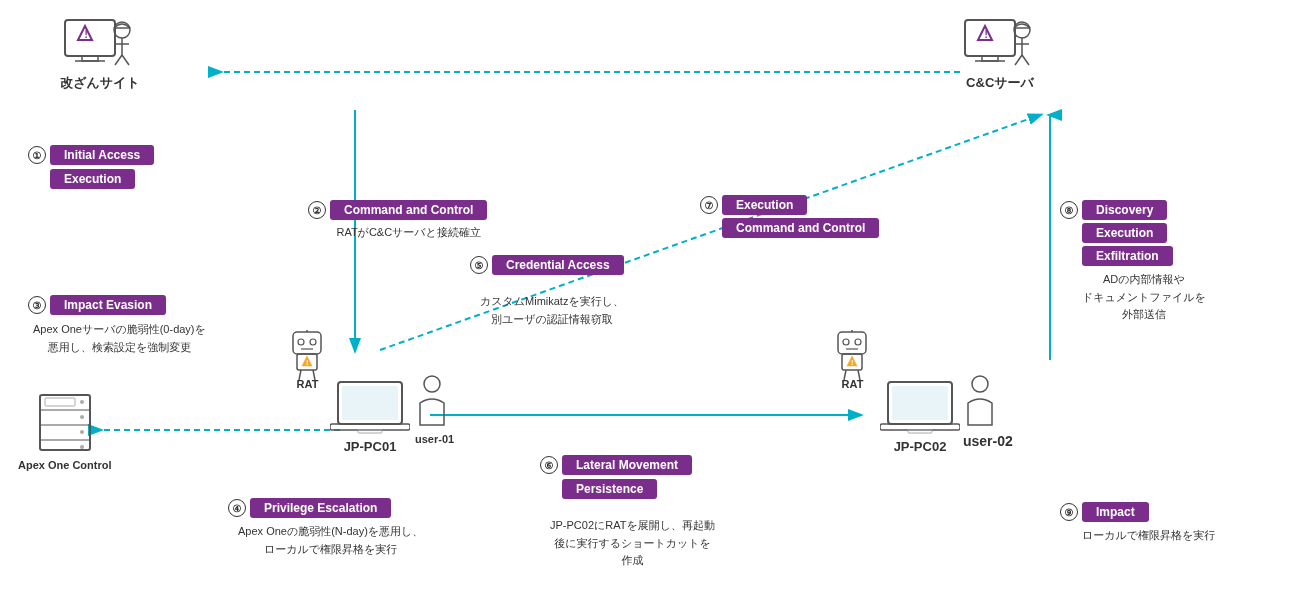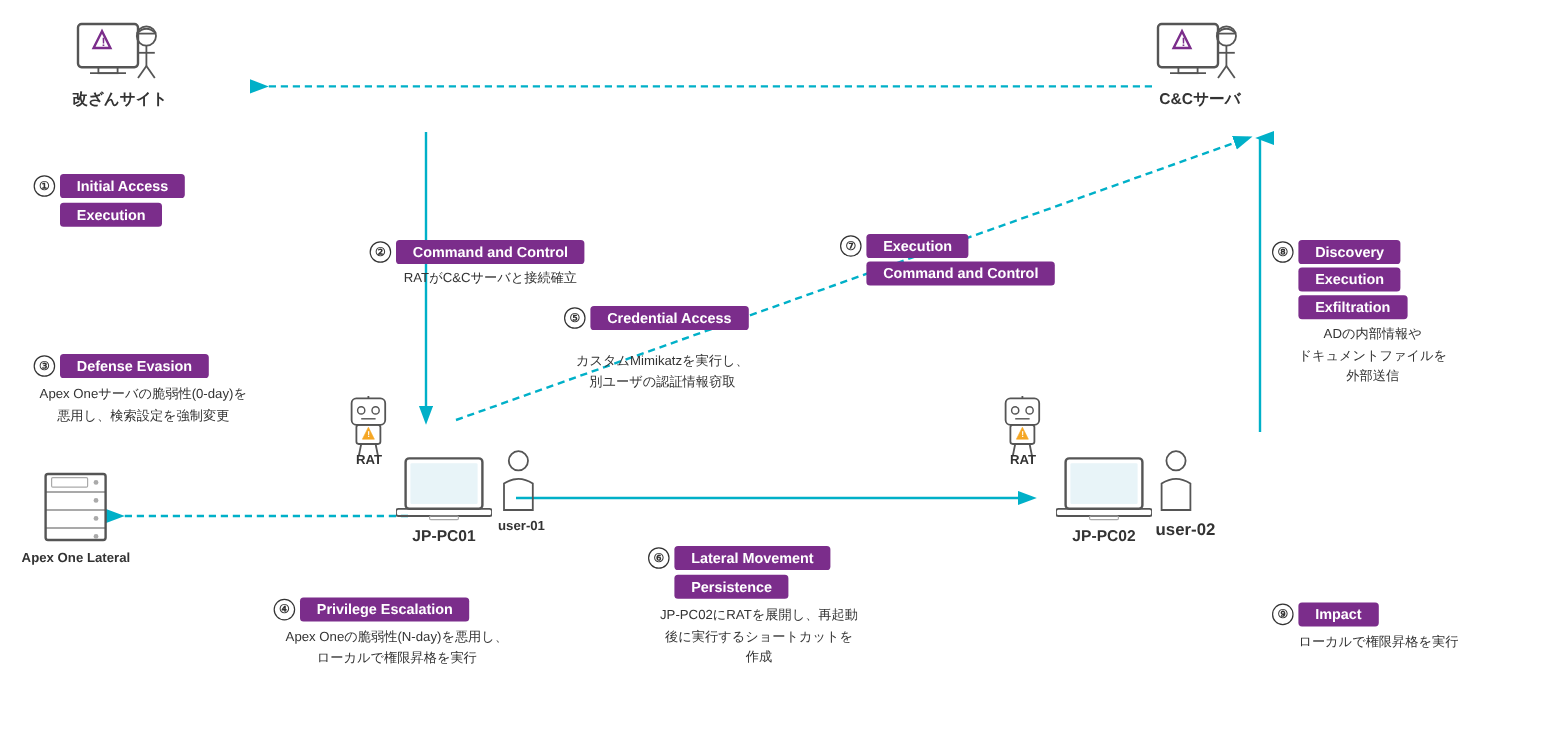--- a/index.html
+++ b/index.html
@@ -154,21 +154,21 @@
         <rect x="10" y="5" width="50" height="55" rx="2" fill="none" stroke="#555" stroke-width="2"></rect>
         <line x1="10" y1="20" x2="60" y2="20" stroke="#555" stroke-width="1"></line>
         <line x1="10" y1="35" x2="60" y2="35" stroke="#555" stroke-width="1"></line>
         <line x1="10" y1="50" x2="60" y2="50" stroke="#555" stroke-width="1"></line>
         <rect x="15" y="8" width="30" height="8" rx="1" fill="none" stroke="#aaa" stroke-width="1"></rect>
         <circle cx="52" cy="12" r="2" fill="#aaa"></circle>
         <circle cx="52" cy="27" r="2" fill="#aaa"></circle>
         <circle cx="52" cy="42" r="2" fill="#aaa"></circle>
         <circle cx="52" cy="57" r="2" fill="#aaa"></circle>
       </svg>
-      <div class="icon-label" style="font-size:11px;">Apex One Lateral</div>
+      <div class="icon-label" style="font-size:11px;">Apex One Control</div>
     </div>
   </div>
 
   <div style="position:absolute; top:330px; left:285px;">
     <svg width="45" height="50" viewBox="0 0 45 50">
 
       <rect x="8" y="2" width="28" height="22" rx="4" fill="none" stroke="#555" stroke-width="1.5"></rect>
 
       <line x1="22" y1="2" x2="22" y2="-3" stroke="#555" stroke-width="1.5"></line>
       <circle cx="22" cy="-4" r="2" fill="#555"></circle>
@@ -260,21 +260,21 @@
     <div style="display:flex; align-items:center; margin-bottom:4px;">
       <span class="circle-num">②</span>
       <span class="badge">Command and Control</span>
     </div>
     <div class="label-jp" style="margin-left:22px; margin-top:4px;">RATがC&amp;Cサーバと接続確立</div>
   </div>
 
   <div style="position:absolute; top:295px; left:28px;">
     <div style="display:flex; align-items:center; margin-bottom:4px;">
       <span class="circle-num">③</span>
-      <span class="badge">Defense Evasion</span>
+      <span class="badge">Impact Evasion</span>
     </div>
     <div class="label-jp" style="margin-top:6px; margin-left:5px;">Apex Oneサーバの脆弱性(0-day)を<br>悪用し、検索設定を強制変更</div>
   </div>
 
   <div style="position:absolute; top:498px; left:228px;">
     <div style="display:flex; align-items:center; margin-bottom:4px;">
       <span class="circle-num">④</span>
       <span class="badge">Privilege Escalation</span>
     </div>
     <div class="label-jp" style="margin-top:5px; margin-left:10px;">Apex Oneの脆弱性(N-day)を悪用し、<br>ローカルで権限昇格を実行</div>
@@ -286,21 +286,21 @@
       <span class="badge">Credential Access</span>
     </div>
     <div class="label-jp" style="margin-top:18px; margin-left:10px;">カスタムMimikatzを実行し、<br>別ユーザの認証情報窃取</div>
   </div>
 
   <div style="position:absolute; top:455px; left:540px;">
     <div style="display:flex; align-items:center; margin-bottom:4px;">
       <span class="circle-num">⑥</span>
       <span class="badge">Lateral Movement</span>
     </div>
-    <div style="margin-left:22px; margin-bottom:6px;">
+    <div style="margin-left:22px; margin-bottom:18px;">
       <span class="badge">Persistence</span>
     </div>
     <div class="label-jp" style="margin-top:5px; margin-left:10px;">JP-PC02にRATを展開し、再起動<br>後に実行するショートカットを<br>作成</div>
   </div>
 
   <div style="position:absolute; top:195px; left:700px;">
     <div style="display:flex; align-items:center; margin-bottom:3px;">
       <span class="circle-num">⑦</span>
       <span class="badge">Execution</span>
     </div>

